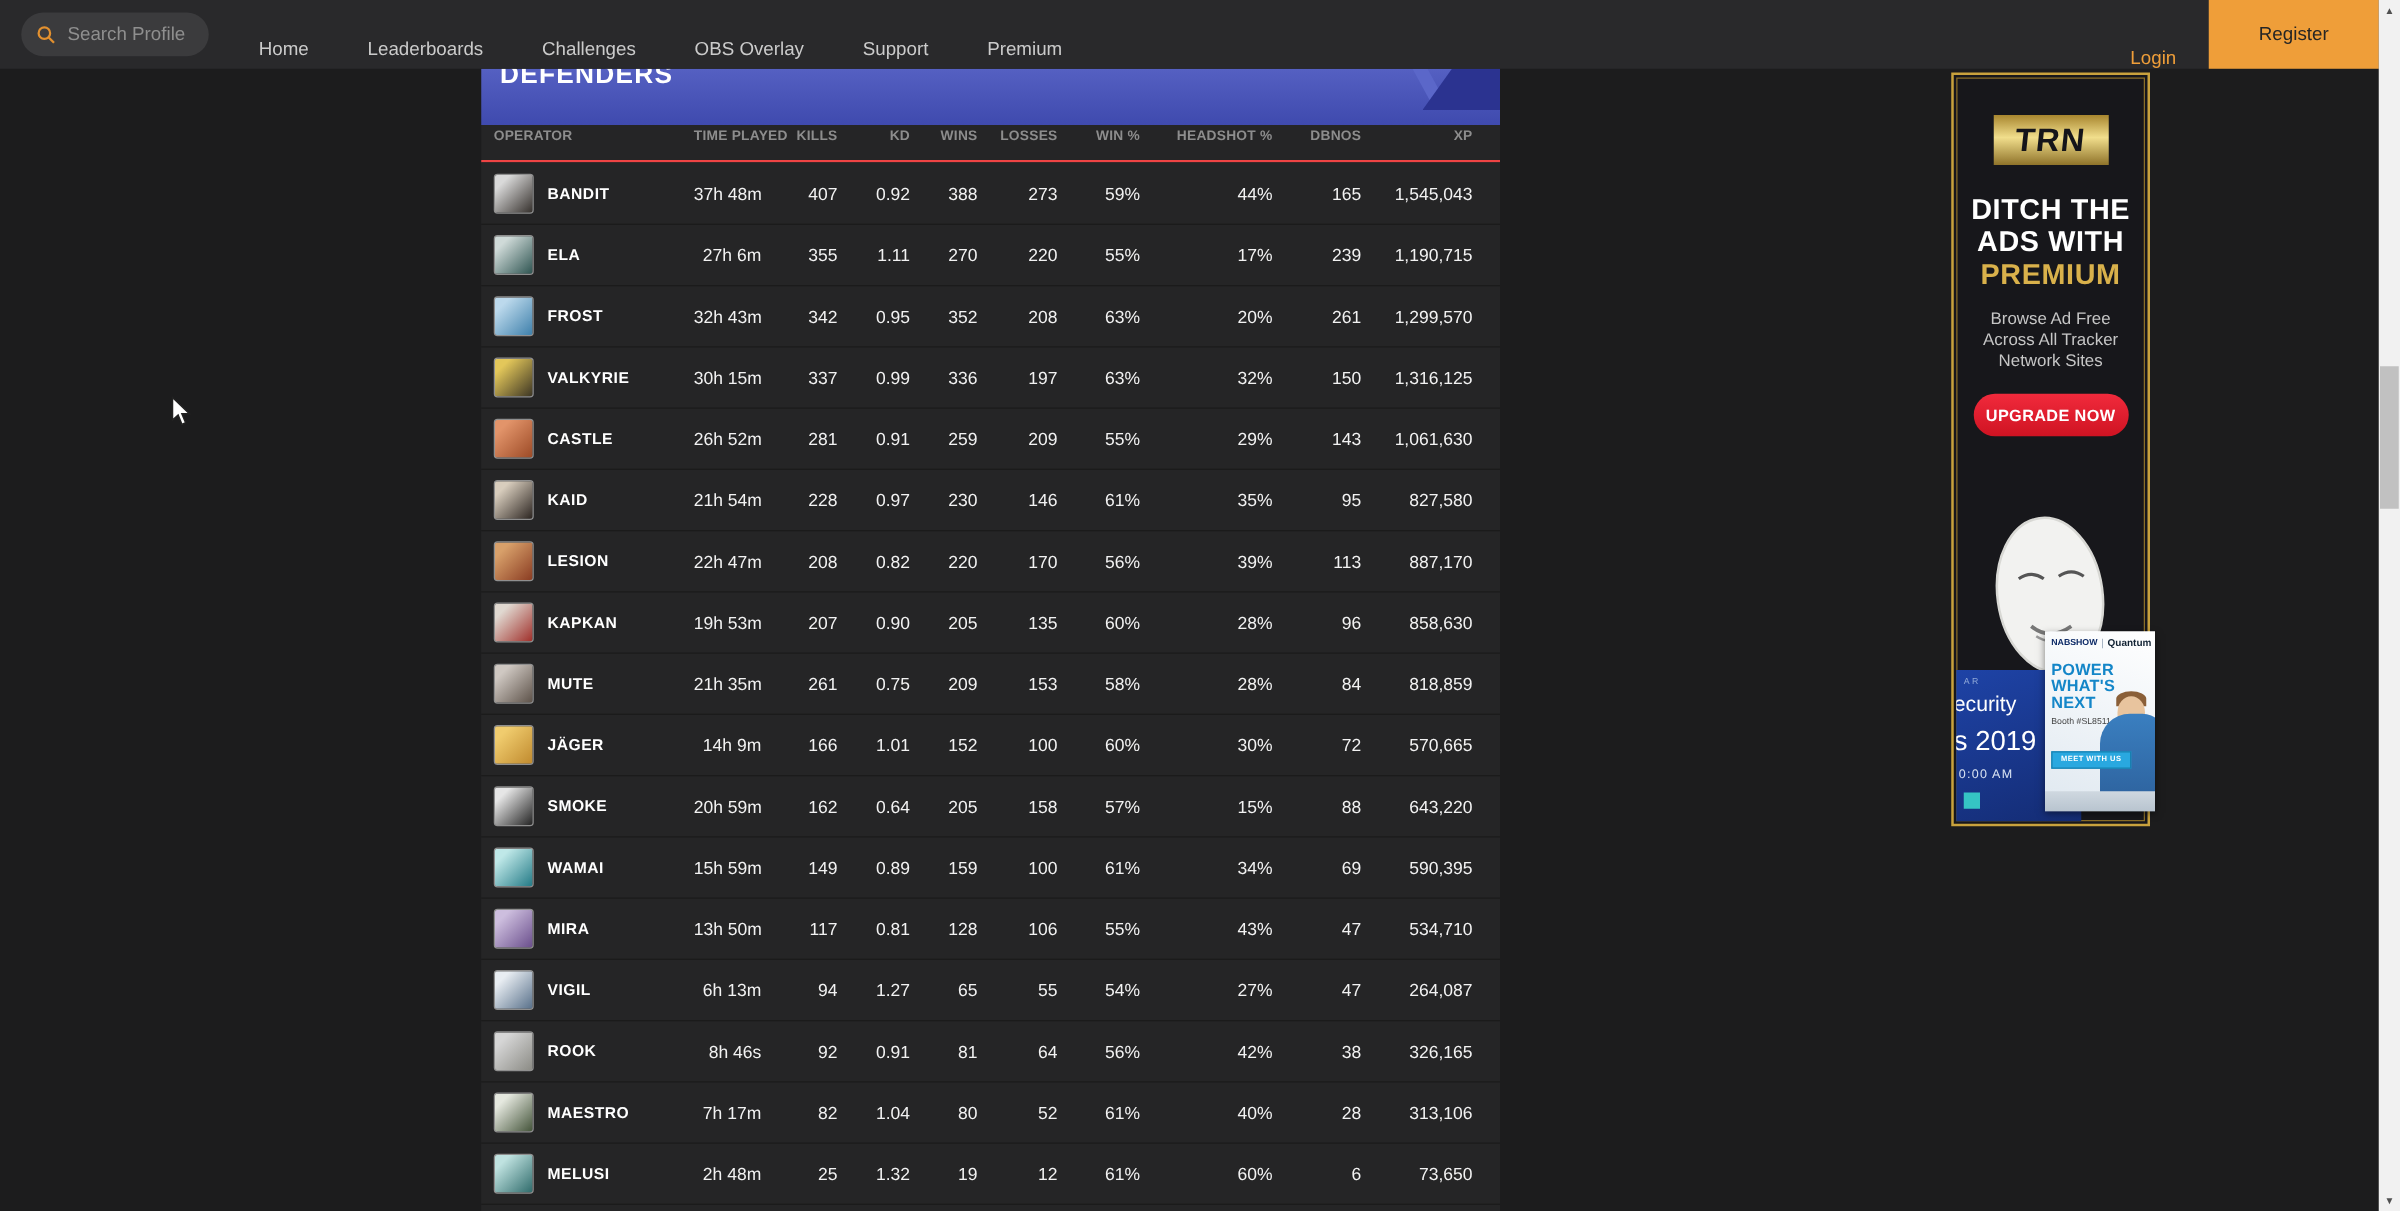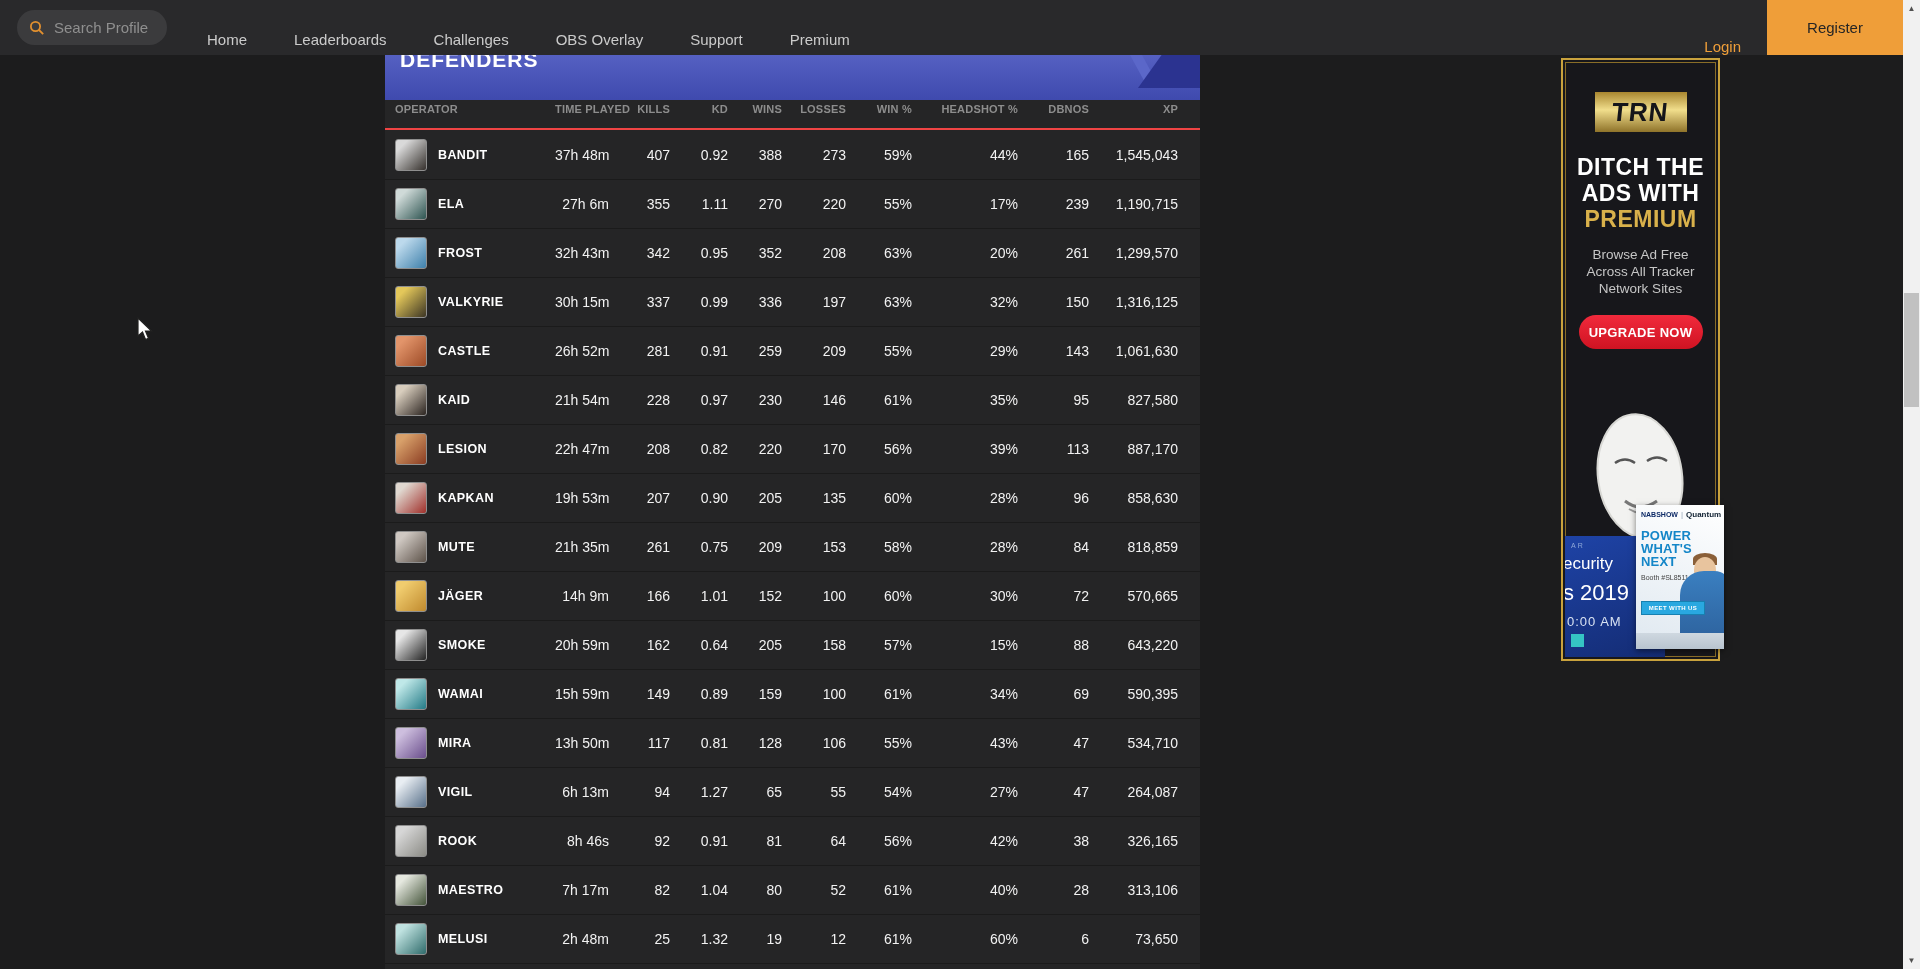--- a/index.html
+++ b/index.html
@@ -72,21 +72,21 @@
     letter-spacing:.3px; cursor:pointer; }
   .collage { position:absolute; left:0; bottom:0; width:155px; height:210px; }
   .meme-face { position:absolute; left:22px; top:-48px; z-index:1; }
   .blue-ad { position:absolute; left:2px; bottom:2px; width:100px; height:121px; z-index:2;
     background:linear-gradient(160deg,#1e43a6,#142c74); overflow:hidden; cursor:pointer; }
   .blue-ad .tag { position:absolute; left:6px; top:6px; color:#8fa8d8; font-size:7px;
     letter-spacing:2px; }
   .blue-ad .l1 { position:absolute; left:-2px; top:18px; color:#fff; font-size:17px;
     font-weight:400; }
   .blue-ad .l2 { position:absolute; left:-2px; top:44px; color:#fff; font-size:22px; }
-  .blue-ad .l3 { position:absolute; left:2px; top:78px; color:#d8e2f2; font-size:13px;
+  .blue-ad .l3 { position:absolute; left:2px; top:78px; color:#d8e2f2; font-size:10px;
     letter-spacing:1px; }
   .blue-ad .sq { position:absolute; left:6px; bottom:10px; width:13px; height:13px;
     background:#35c4c4; }
   .quantum-ad { position:absolute; right:-6px; bottom:10px; width:88px; height:144px; z-index:3;
     background:linear-gradient(200deg,#ffffff,#dfe8f0); box-shadow:0 2px 6px rgba(0,0,0,.5);
     overflow:hidden; cursor:pointer; }
   .q-head { display:flex; align-items:center; gap:3px; padding:5px 0 0 5px; }
   .q-nab { color:#0d2a66; font-size:7px; font-weight:900; white-space:nowrap; }
   .q-sep { color:#98a6b8; font-size:8px; }
   .q-quantum { color:#123; font-size:8px; font-weight:700; white-space:nowrap; }

